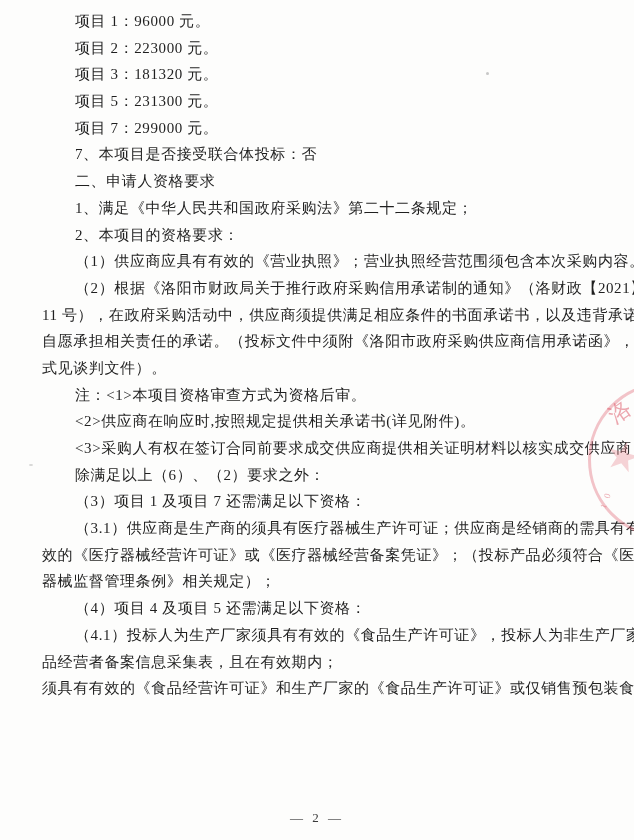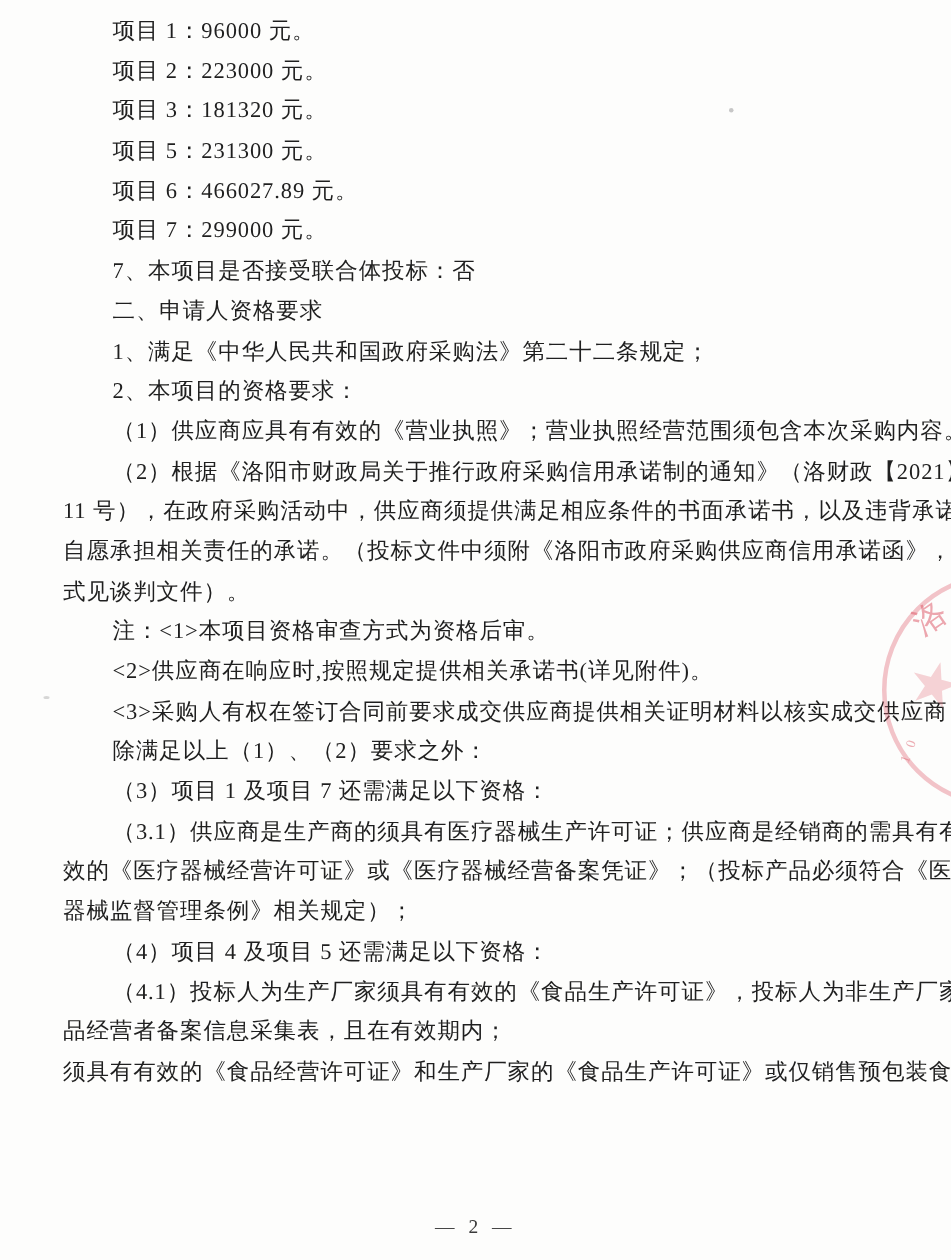--- a/index.html
+++ b/index.html
@@ -70,35 +70,34 @@
 </head>
 <body>
 
 <div class="page">
 
   <div class="content">
       <div class="line indent">项目 1：96000 元。</div>
       <div class="line indent">项目 2：223000 元。</div>
       <div class="line indent">项目 3：181320 元。</div>
       <div class="line indent">项目 5：231300 元。</div>
-      <div class="line indent">项目 6：466027.89 元。</div>
       <div class="line indent">项目 7：299000 元。</div>
       <div class="line indent">7、本项目是否接受联合体投标：否</div>
       <div class="line indent">二、申请人资格要求</div>
       <div class="line indent">1、满足《中华人民共和国政府采购法》第二十二条规定；</div>
       <div class="line indent">2、本项目的资格要求：</div>
       <div class="line indent">（1）供应商应具有有效的《营业执照》；营业执照经营范围须包含本次采购内容。</div>
       <div class="line indent">（2）根据《洛阳市财政局关于推行政府采购信用承诺制的通知》（洛财政【2021】</div>
       <div class="line">11 号），在政府采购活动中，供应商须提供满足相应条件的书面承诺书，以及违背承诺</div>
       <div class="line">自愿承担相关责任的承诺。（投标文件中须附《洛阳市政府采购供应商信用承诺函》，格</div>
       <div class="line">式见谈判文件）。</div>
       <div class="line indent">注：&lt;1&gt;本项目资格审查方式为资格后审。</div>
       <div class="line indent">&lt;2&gt;供应商在响应时,按照规定提供相关承诺书(详见附件)。</div>
       <div class="line indent">&lt;3&gt;采购人有权在签订合同前要求成交供应商提供相关证明材料以核实成交供应商</div>
-      <div class="line indent">除满足以上（1）、（2）要求之外：</div>
+      <div class="line indent">除满足以上（6）、（2）要求之外：</div>
       <div class="line indent">（3）项目 1 及项目 7 还需满足以下资格：</div>
       <div class="line indent">（3.1）供应商是生产商的须具有医疗器械生产许可证；供应商是经销商的需具有有</div>
       <div class="line">效的《医疗器械经营许可证》或《医疗器械经营备案凭证》；（投标产品必须符合《医疗</div>
       <div class="line">器械监督管理条例》相关规定）；</div>
       <div class="line indent">（4）项目 4 及项目 5 还需满足以下资格：</div>
       <div class="line indent">（4.1）投标人为生产厂家须具有有效的《食品生产许可证》，投标人为非生产厂家</div>
       <div class="line">品经营者备案信息采集表，且在有效期内；</div>
       <div class="line">须具有有效的《食品经营许可证》和生产厂家的《食品生产许可证》或仅销售预包装食</div>
     </div>
 

